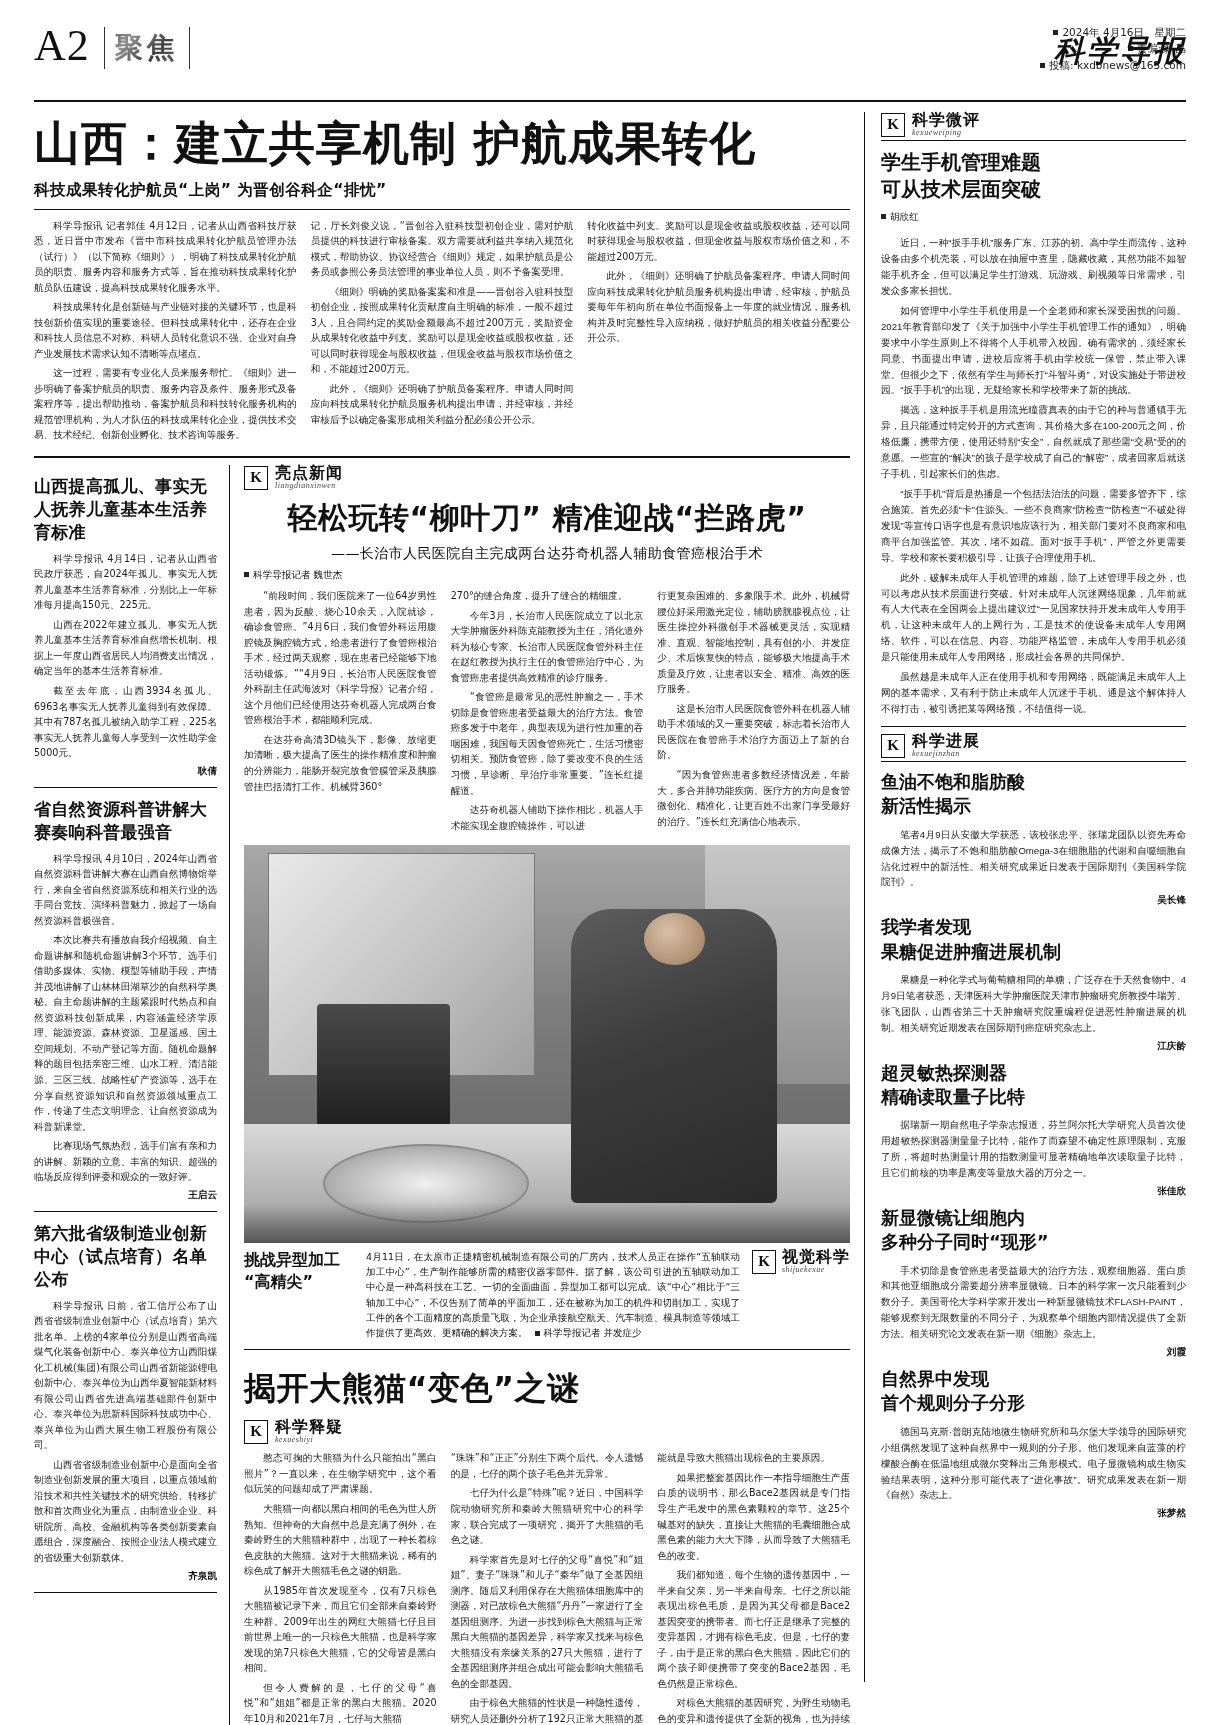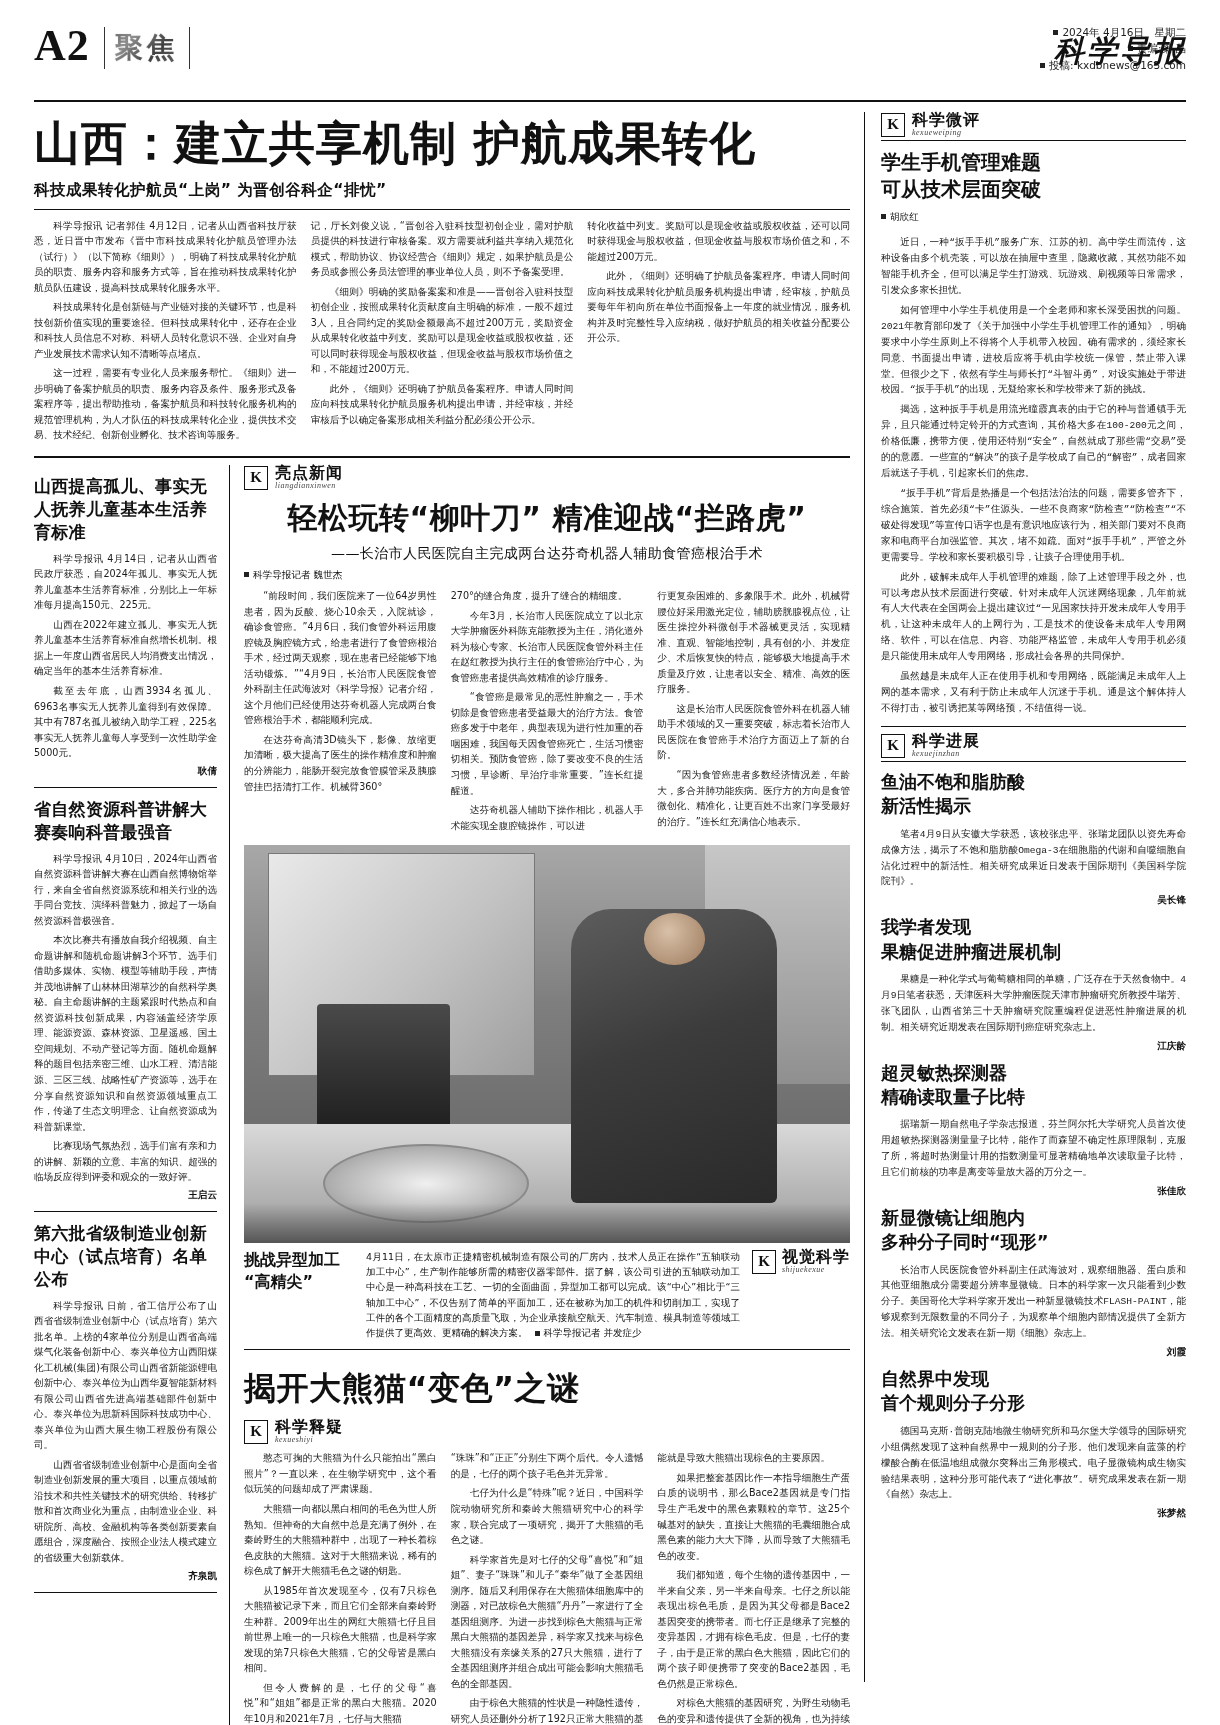--- a/index.html
+++ b/index.html
@@ -24,21 +24,21 @@
     display: flex;
     align-items: flex-start;
     justify-content: space-between;
     border-bottom: 2.5px solid #111;
     padding-bottom: 6px;
     height: 78px;
   }
   .mh-left { display: flex; align-items: center; gap: 14px; }
   .page-num {
     font-size: 44px;
-    font-weight: bold;
+    font-weight: normal;
     letter-spacing: 1px;
     font-family: "Liberation Serif", serif;
     line-height: 1;
     padding-bottom: 4px;
   }
   .section-badge {
     border-left: 1.5px solid #333;
     border-right: 1.5px solid #333;
     padding: 2px 10px;
     font-size: 28px;
@@ -234,21 +234,21 @@
   .rc-title {
     font-size: 20px; font-weight: bold; line-height: 1.35;
     margin: 8px 0 8px 0; font-family: "DejaVu Sans", sans-serif;
   }
   .rc-title.sm { font-size: 18px; }
   .rc-author { font-size: 9.6px; font-family:"DejaVu Sans",sans-serif; margin-bottom: 11px; }
   .rc-author .sq { display:inline-block;width:5px;height:5px;background:#222;margin-right:4px;vertical-align:1px;}
   p.rtext {
     font-size: 9.6px; line-height: 1.66; text-align: justify;
     margin: 0 0 4px 0; text-indent: 2em;
-    font-family: Liberation Mono, monospace; color:#1a1a1a;
+    font-family: Liberation Sans, sans-serif; color:#1a1a1a;
   }
   .rc-sig { text-align: right; font-size: 9.6px; font-weight:bold; margin: 2px 0 6px 0; font-family:"DejaVu Sans",sans-serif;}
 
   
   .bf-title {
     font-size: 32px; font-weight: bold; font-family: "DejaVu Sans", sans-serif;
     margin: 17px 0 8px 0; letter-spacing: 0.5px;
   }
 </style>
 </head>
@@ -471,21 +471,21 @@
       <div>
         <div class="rc-title sm" style="white-space:pre-line;">超灵敏热探测器
 精确读取量子比特</div>
         <p class="rtext">据瑞新一期自然电子学杂志报道，芬兰阿尔托大学研究人员首次使用超敏热探测器测量量子比特，能作了而森望不确定性原理限制，克服了所，将超时热测量计用的指数测量可显著精确地单次读取量子比特，且它们前核的功率是离变等量放大器的万分之一。</p>
         <div class="rc-sig">张佳欣</div>
       </div>
 
       <div>
         <div class="rc-title sm" style="white-space:pre-line;">新显微镜让细胞内
 多种分子同时“现形”</div>
-        <p class="rtext">长治市人民医院食管外科副主任武海波对，观察细胞器、蛋白质和其他亚细胞成分需要超分辨率显微镜。日本的科学家一次只能看到少数分子。美国哥伦大学科学家开发出一种新显微镜技术FLASH-PAINT，能够观察到无限数量的不同分子，为观察单个细胞内部情况提供了全新方法。相关研究论文发表在新一期《细胞》杂志上。</p>
+        <p class="rtext">手术切除是食管癌患者受益最大的治疗方法，观察细胞器、蛋白质和其他亚细胞成分需要超分辨率显微镜。日本的科学家一次只能看到少数分子。美国哥伦大学科学家开发出一种新显微镜技术FLASH-PAINT，能够观察到无限数量的不同分子，为观察单个细胞内部情况提供了全新方法。相关研究论文发表在新一期《细胞》杂志上。</p>
         <div class="rc-sig">刘霞</div>
       </div>
 
       <div>
         <div class="rc-title sm" style="white-space:pre-line;">自然界中发现
 首个规则分子分形</div>
         <p class="rtext">德国马克斯·普朗克陆地微生物研究所和马尔堡大学领导的国际研究小组偶然发现了这种自然界中一规则的分子形。他们发现来自蓝藻的柠檬酸合酶在低温地组成微尔突释出三角形模式。电子显微镜构成生物实验结果表明，这种分形可能代表了“进化事故”。研究成果发表在新一期《自然》杂志上。</p>
         <div class="rc-sig">张梦然</div>
       </div>
 

